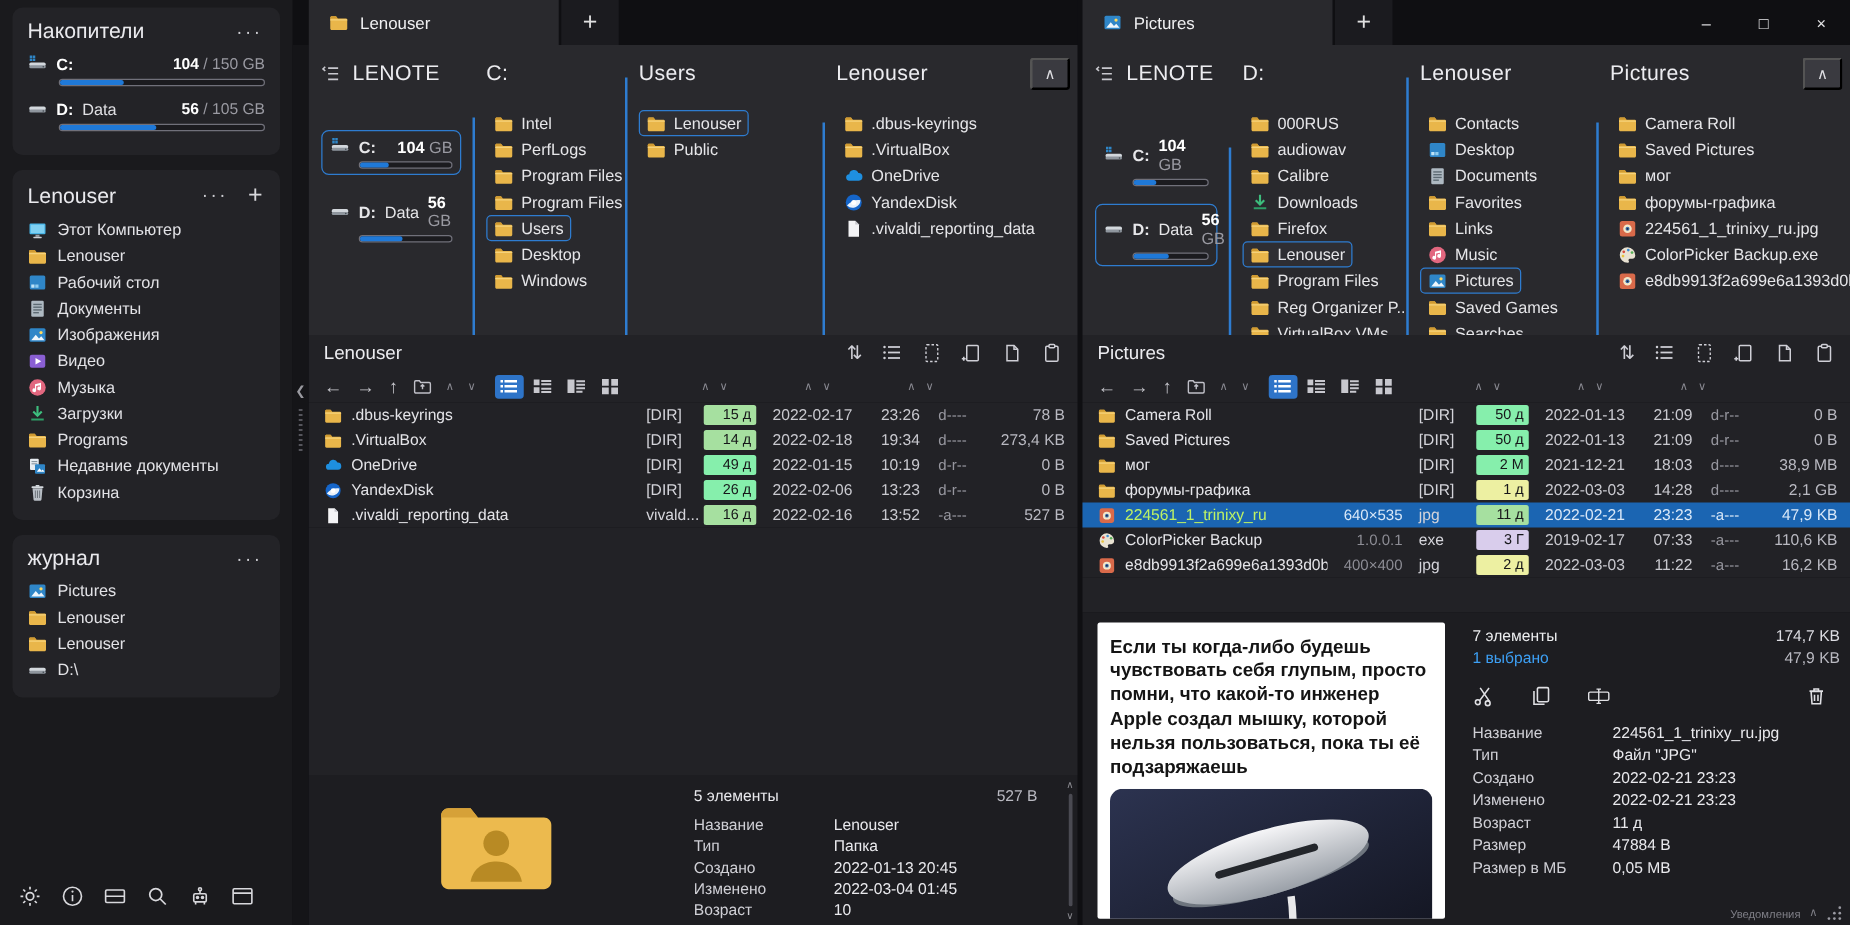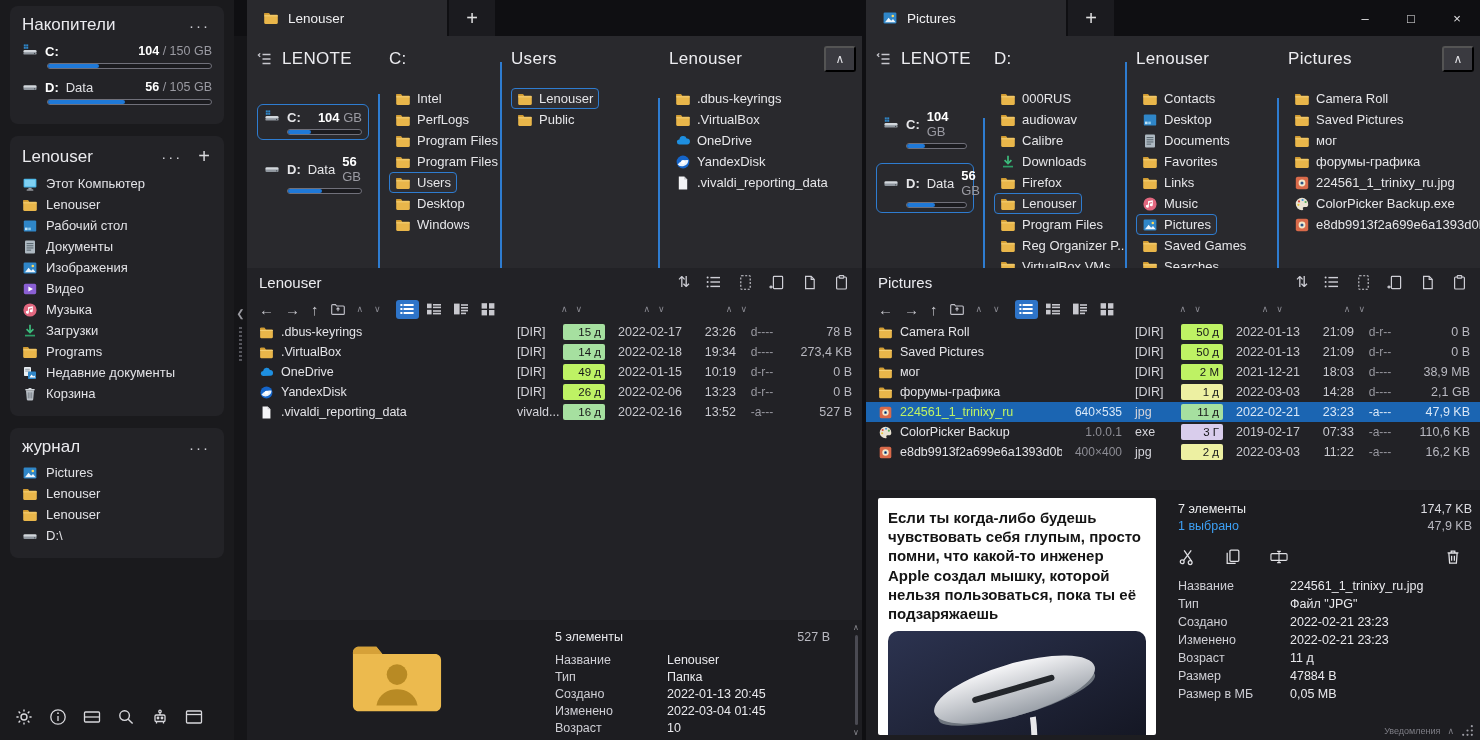--- a/index.html
+++ b/index.html
@@ -81,21 +81,21 @@
   .vbtn svg{width:16px;height:14px;}
   
   .rows{background:#222226;flex:none;}
   .frow{display:flex;align-items:center;height:20px;padding:0 6px 0 12px;font-size:12.5px;cursor:pointer;}
   .frow .ic{width:15px;height:15px;margin-right:7px;}
   .fname{flex:1;color:#e4e4e8;white-space:nowrap;overflow:hidden;}
   .fmeta{width:60px;text-align:right;color:#8d8d95;font-size:12px;flex:none;}
   .ftype{width:46px;padding-left:13px;color:#d4d4da;flex:none;}
   .fbadge{width:42px;box-sizing:border-box;height:16px;line-height:16px;border-radius:2px;color:#17171a;
           text-align:right;padding:0 4px;font-size:11.5px;flex:none;}
-  .b-green{background:#a6e0a0;} .b-cyan{background:#bef264;} .b-yellow{background:#edf0a2;} .b-lav{background:#d9cdec;}
+  .b-green{background:#a6e0a0;} .b-cyan{background:#86efac;} .b-yellow{background:#edf0a2;} .b-lav{background:#d9cdec;}
   .fdate{width:76px;padding-left:13px;color:#c9c9cf;flex:none;}
   .ftime{width:42px;color:#c9c9cf;text-align:right;flex:none;}
   .fattrs{width:52px;text-align:center;color:#97979f;font-size:12px;flex:none;}
   .fsize{width:64px;text-align:right;color:#b9b9c1;padding-right:4px;flex:none;}
   .frow.sel{background:#1b65b2;}
   .frow.sel .fname{color:#bef264;}
   .frow.sel .fmeta,.frow.sel .fattrs,.frow.sel .fdate,.frow.sel .ftime,.frow.sel .fsize{color:#d9e8f8;}
   .bspacer{flex:1;background:#222226;}
   
   .bbottom{background:#1d1d21;flex:none;display:flex;position:relative;}

